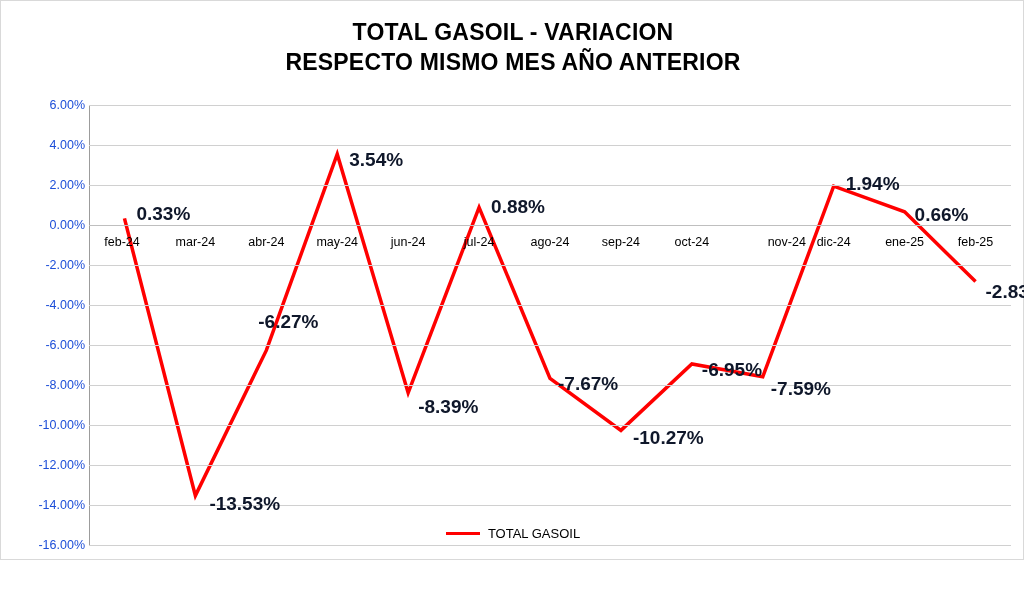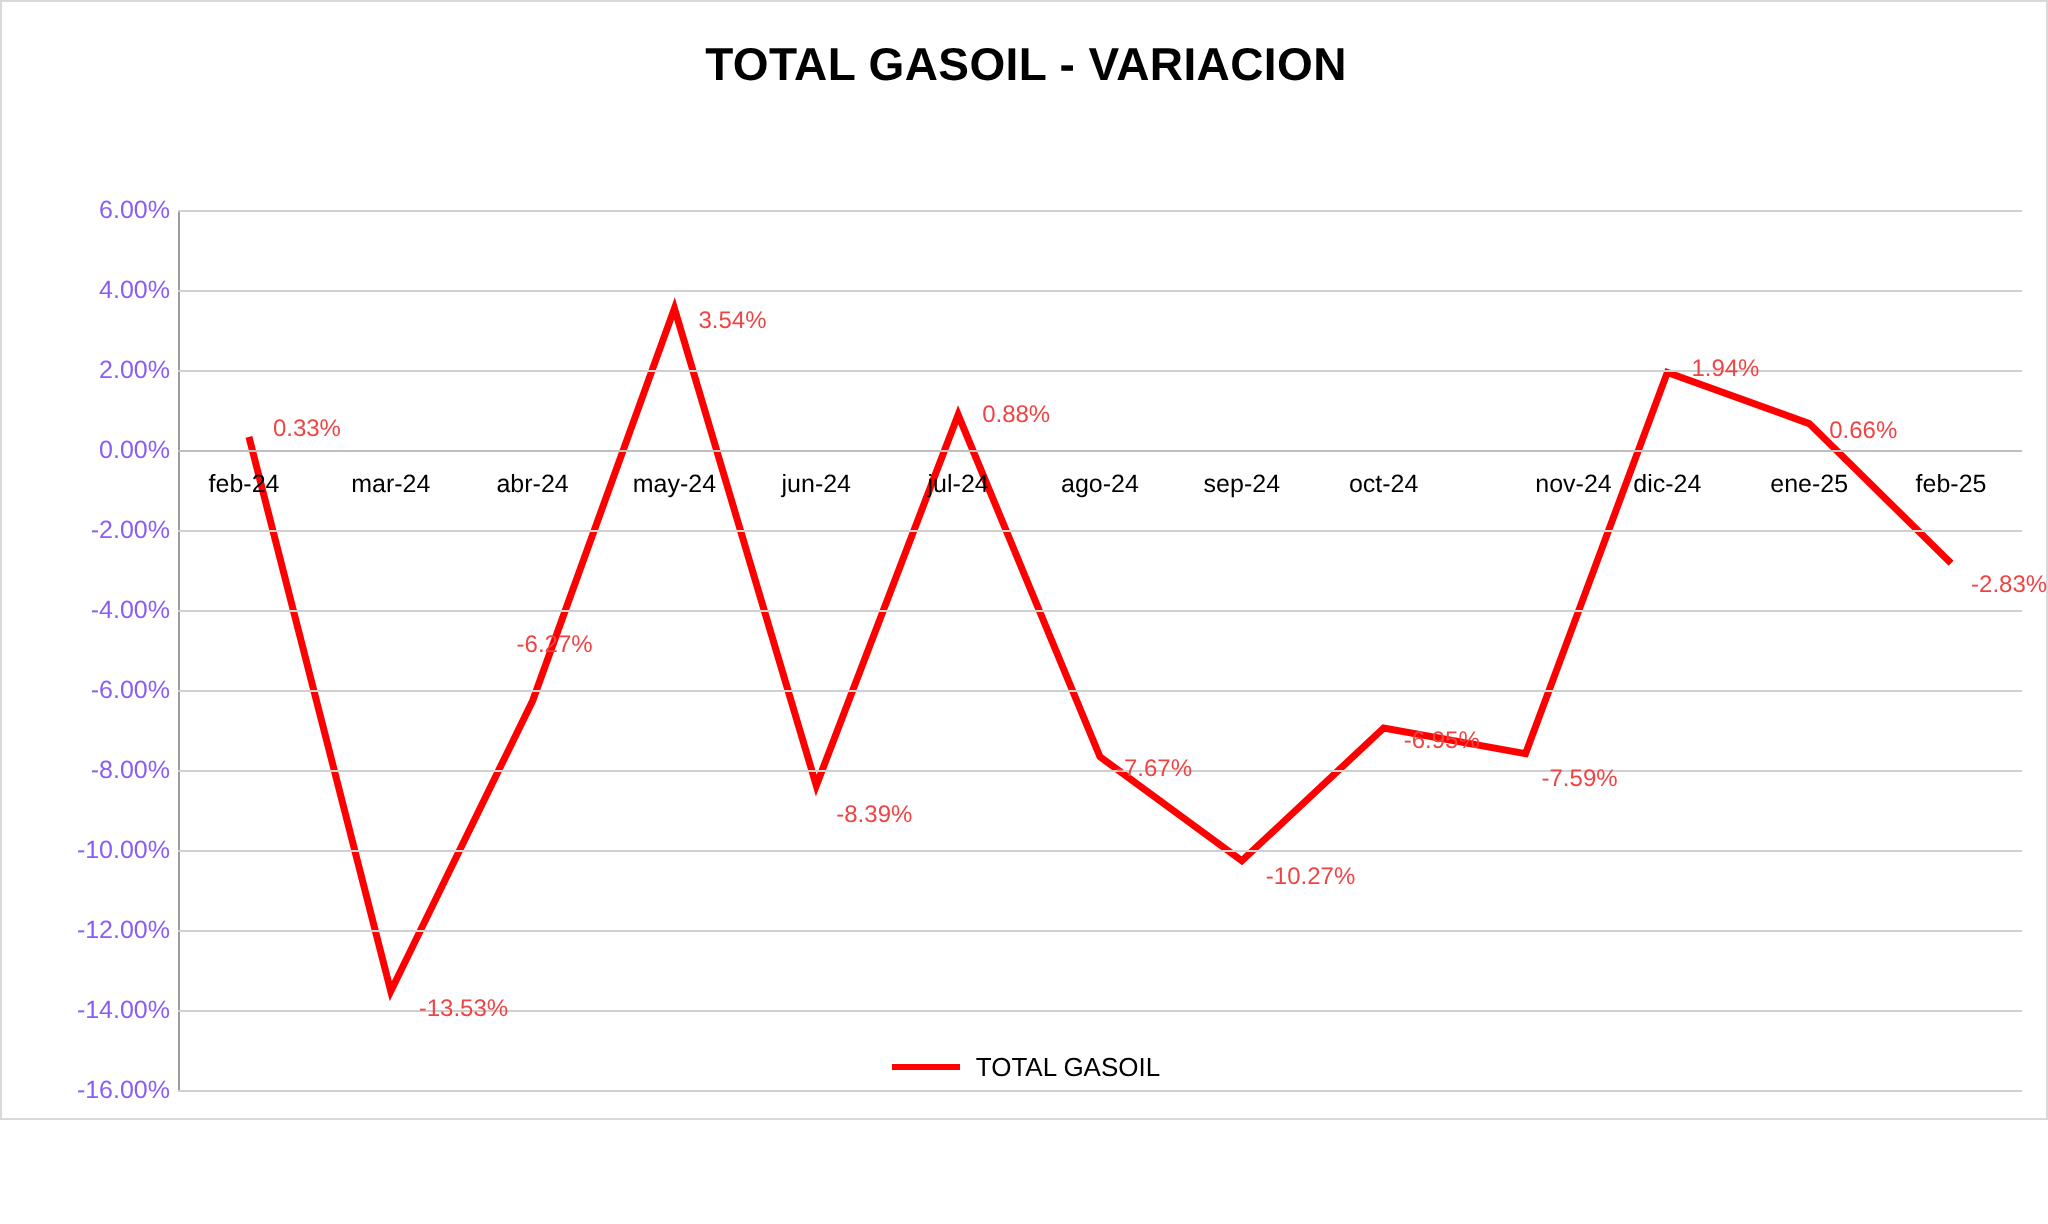--- a/index.html
+++ b/index.html
@@ -58,21 +58,21 @@
     border-top: 1px solid #d0d0d0;
   }
   .gridline.zero { border-top: 1px solid #bfbfbf; }
 
   .ytick {
     position: absolute;
     right: 0;
     width: 78px;
     text-align: right;
     font-size: 12.5px;
-    color: #8b5cf6;
+    color: #1d4ed8;
     transform: translateY(-50%);
   }
   #yaxis {
     position: absolute;
     left: 0;
     top: 104px;
     width: 84px;
     height: 440px;
   }
   .xtick {
@@ -86,24 +86,24 @@
   #xaxis {
     position: absolute;
     left: 88px;
     top: 104px;
     width: 922px;
     height: 440px;
     pointer-events: none;
   }
   .dlabel {
     position: absolute;
-    font-size: 12px;
-    font-weight: normal;
+    font-size: 19px;
+    font-weight: bold;
     white-space: nowrap;
-    color: #ef4444;
+    color: #0f172a;
     transform: translate(0, -50%);
   }
   svg.series-svg {
     position: absolute;
     left: 0; top: 0;
     width: 922px;
     height: 440px;
     overflow: visible;
   }
   
@@ -128,20 +128,21 @@
     color: #000;
   }
 </style>
 </head>
 <body>
 
 <div id="chart-root">
 
   <div class="chart-title">
     <span>TOTAL GASOIL - VARIACION</span>
+    <span class="line2">RESPECTO MISMO MES AÑO ANTERIOR</span>
   </div>
 
   <div id="yaxis">
       <div class="ytick" style="top: 0px;">6.00%</div>
       <div class="ytick" style="top: 40px;">4.00%</div>
       <div class="ytick" style="top: 80px;">2.00%</div>
       <div class="ytick" style="top: 120px;">0.00%</div>
       <div class="ytick" style="top: 160px;">-2.00%</div>
       <div class="ytick" style="top: 200px;">-4.00%</div>
       <div class="ytick" style="top: 240px;">-6.00%</div>

